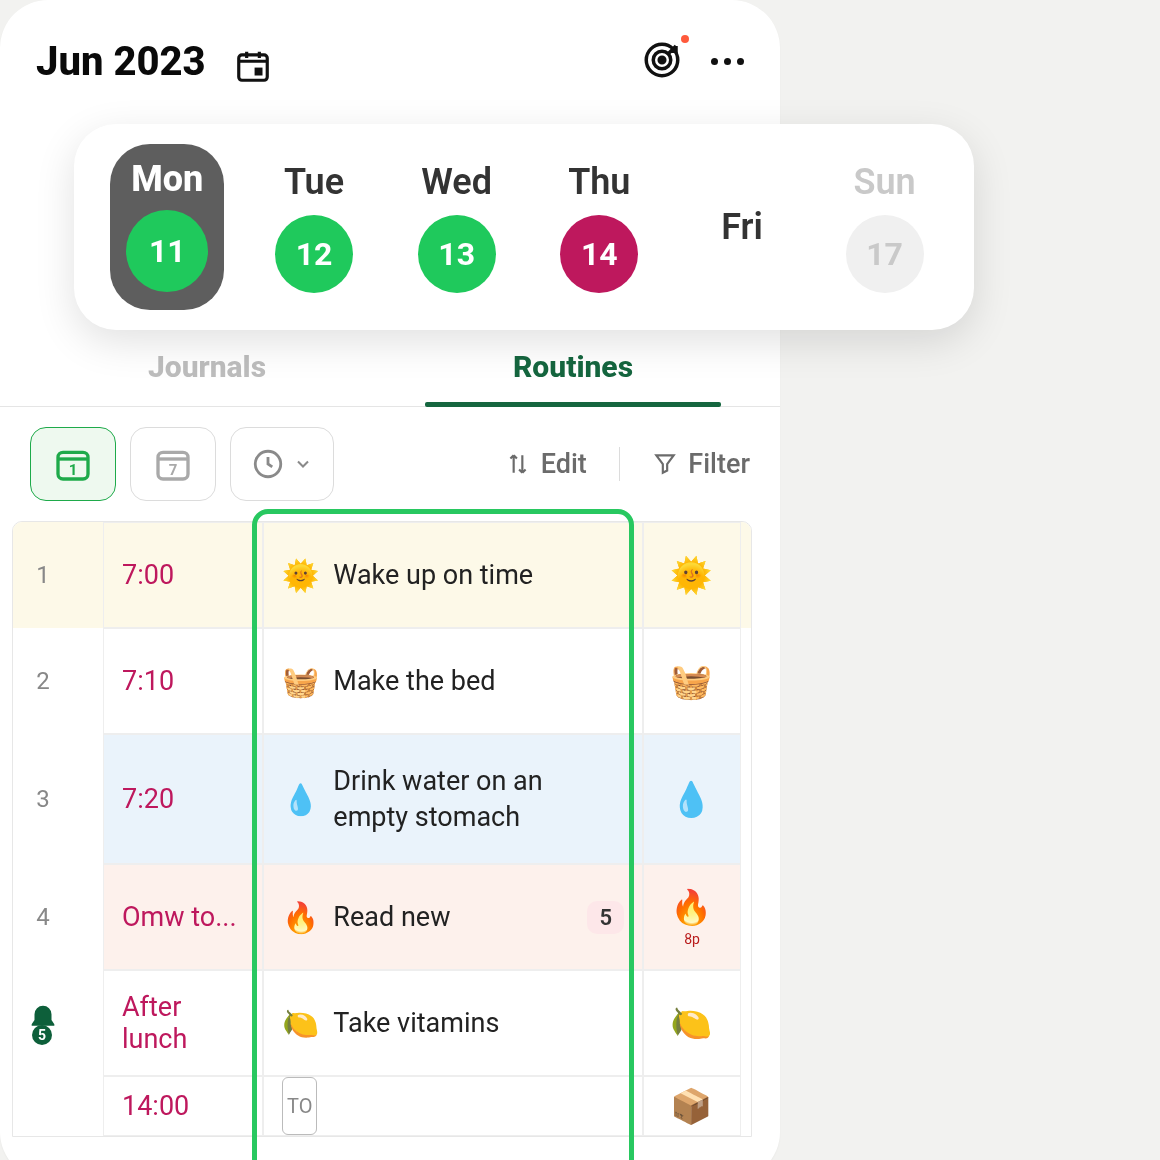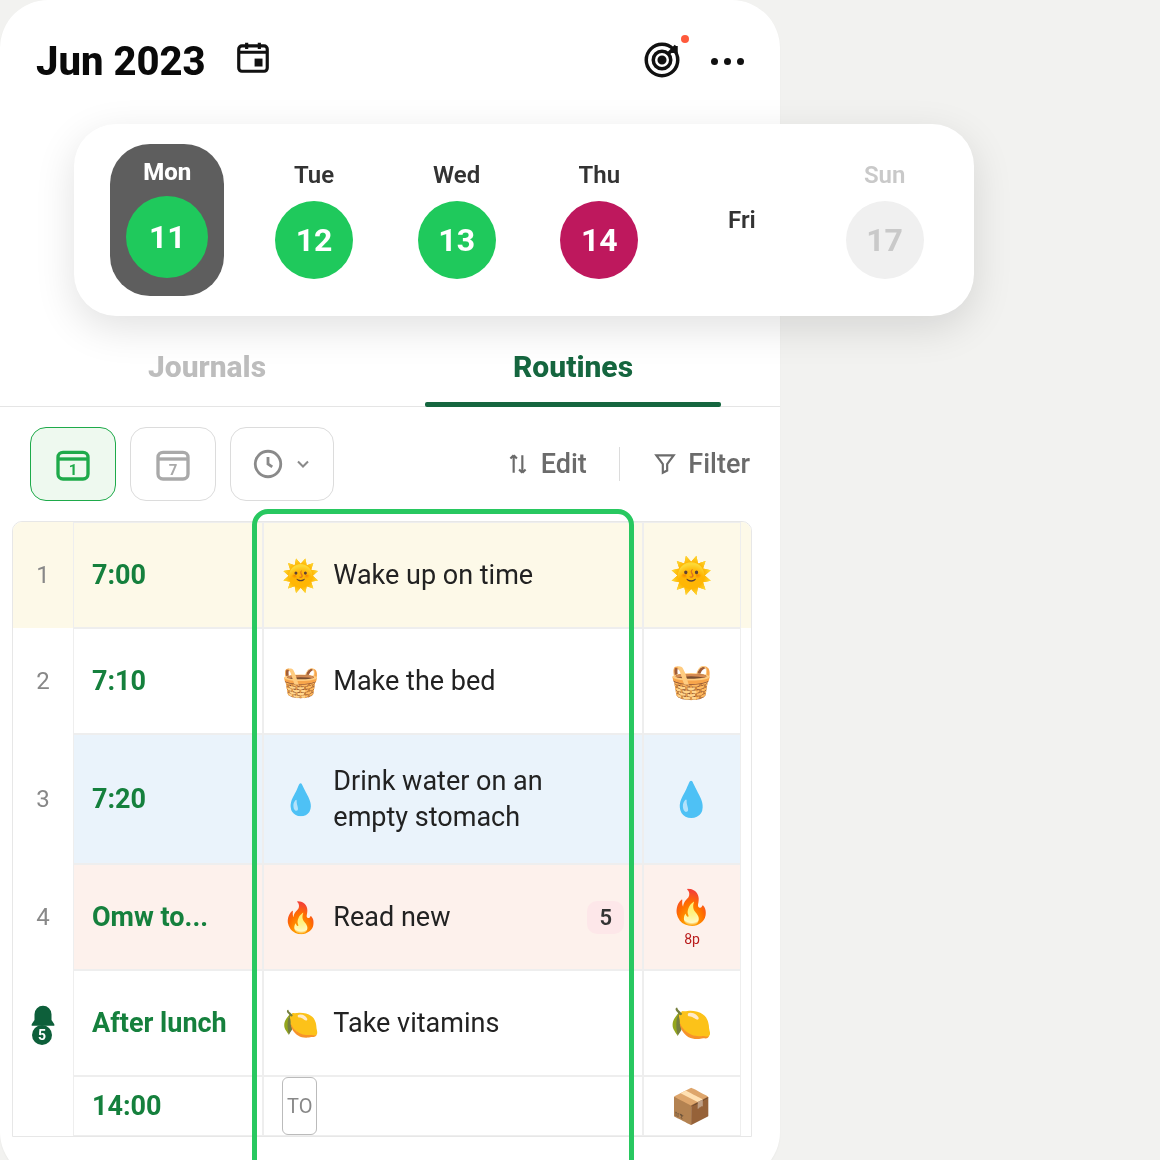--- a/index.html
+++ b/index.html
@@ -24,21 +24,21 @@
   .hdr {
     display: flex;
     align-items: center;
     padding: 10px 36px 6px 36px;
   }
   .hdr-title {
     font-size: 40px;
     font-weight: 800;
     color: #0a0a0a;
     display: flex;
-    align-items: flex-start;
+    align-items: flex-end;
     gap: 28px;
   }
   .hdr-title svg { display:block; }
   .hdr-spacer { flex: 1; }
   .hdr-actions { display:flex; align-items:center; gap: 28px; }
   .target-wrap { position: relative; }
   .target-dot {
     position:absolute; top:-4px; right:-6px;
     width:8px; height:8px; border-radius:50%;
     background:#ff5a3c;
@@ -111,21 +111,21 @@
   .idx {
     display:flex; align-items:center; justify-content:center;
     color:#888; font-size:24px;
   }
   .cell {
     border:1px solid #eee;
     display:flex; align-items:center;
     padding: 0 18px;
     font-size:27px; color:#222;
   }
-  .cell.time { font-weight:700; color:#15803d; }
+  .cell.time { font-weight:400; color:#be185d;margin-left:30px; }
   .cell.task { gap:14px; position:relative; }
   .cell.task .emoji { font-size:30px; }
   .task-text { flex:1; line-height:1.35; }
   .badge {
     background:#fde7e9;
     color:#333;
     font-size:22px;
     padding:4px 12px;
     border-radius:10px;
     font-weight:600;
@@ -175,21 +175,21 @@
     display:flex;
     justify-content:space-around;
     align-items:center;
     padding:20px 18px;
   }
   .day {
     display:flex; flex-direction:column; align-items:center;
     gap:12px;
     width:110px;
   }
-  .day-label { font-size:24px; font-weight:600; color:#333; }
+  .day-label { font-size:36px; font-weight:600; color:#333; }
   .day.muted .day-label { color:#c9c9c9; }
   .day.muted .day-num { background:#f0f0f0; color:#c9c9c9; }
   .day-num {
     width:78px; height:78px; border-radius:50%;
     display:flex; align-items:center; justify-content:center;
     font-size:32px; font-weight:700; color:#fff;
   }
   .c-green  { background:#1fc95c; }
   .c-orange { background:#be185d; }
   .day.selected {

